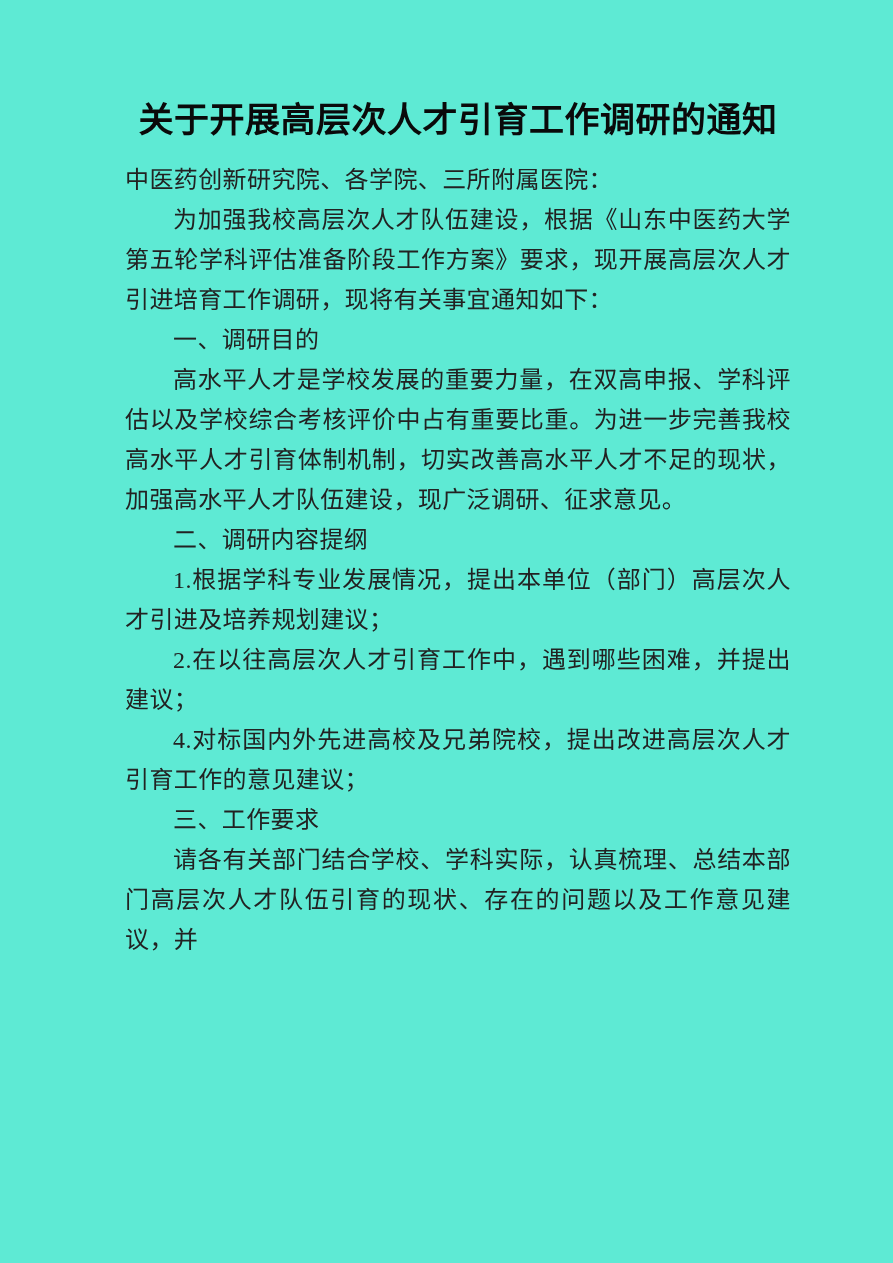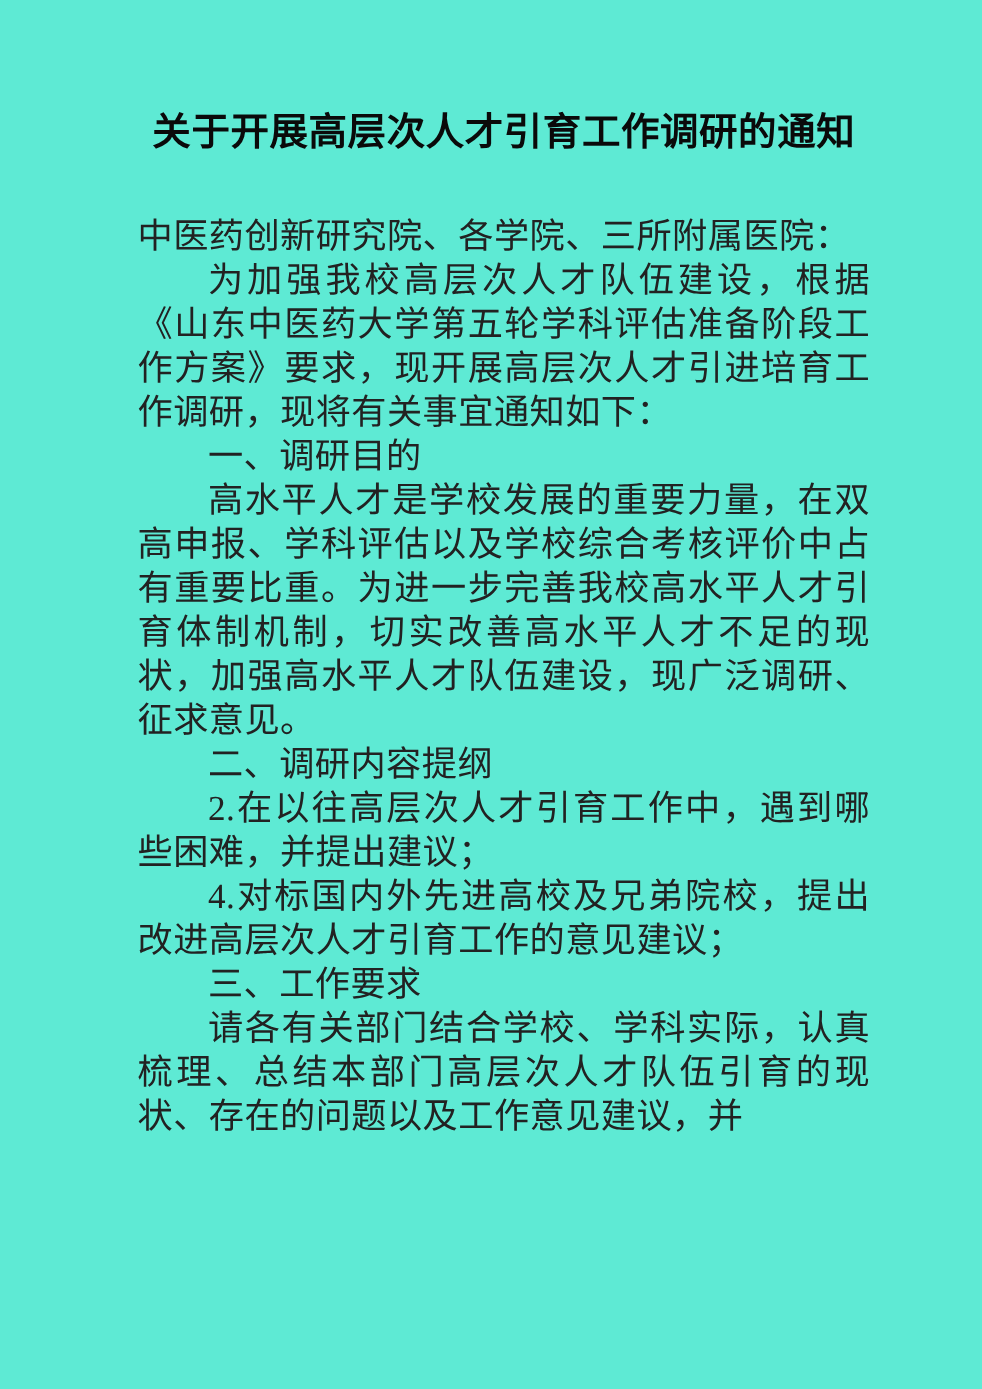--- a/index.html
+++ b/index.html
@@ -25,22 +25,22 @@
   .doc-title {
     font-size: 35px;
     line-height: 46px;
     font-weight: bold;
     text-align: center;
     color: #0a0a0a;
     white-space: nowrap;
     letter-spacing: 0.5px;
   }
   .doc-body {
-    margin-top: 50px;
-    font-size: 32px;
+    margin-top: 16px;
+    font-size: 24px;
     line-height: 40px;
     color: #222222;
     text-align: justify;
     text-justify: inter-ideograph;
     letter-spacing: 0.4px;
   }
   .doc-body p {
     margin: 0;
   }
   .doc-body p.indent {
@@ -60,20 +60,21 @@
       <p>中医药创新研究院、各学院、三所附属医院：</p>
 
       <p class="indent">为加强我校高层次人才队伍建设，根据《山东中医药大学第五轮学科评估准备阶段工作方案》要求，现开展高层次人才引进培育工作调研，现将有关事宜通知如下：</p>
 
       <p class="indent">一、调研目的</p>
 
       <p class="indent">高水平人才是学校发展的重要力量，在双高申报、学科评估以及学校综合考核评价中占有重要比重。为进一步完善我校高水平人才引育体制机制，切实改善高水平人才不足的现状，加强高水平人才队伍建设，现广泛调研、征求意见。</p>
 
       <p class="indent">二、调研内容提纲</p>
 
+      <p class="indent">1.根据学科专业发展情况，提出本单位（部门）高层次人才引进及培养规划建议；</p>
 
       <p class="indent">2.在以往高层次人才引育工作中，遇到哪些困难，并提出建议；</p>
 
 
       <p class="indent">4.对标国内外先进高校及兄弟院校，提出改进高层次人才引育工作的意见建议；</p>
 
 
       <p class="indent">三、工作要求</p>
 
       <p class="indent">请各有关部门结合学校、学科实际，认真梳理、总结本部门高层次人才队伍引育的现状、存在的问题以及工作意见建议，并</p>

